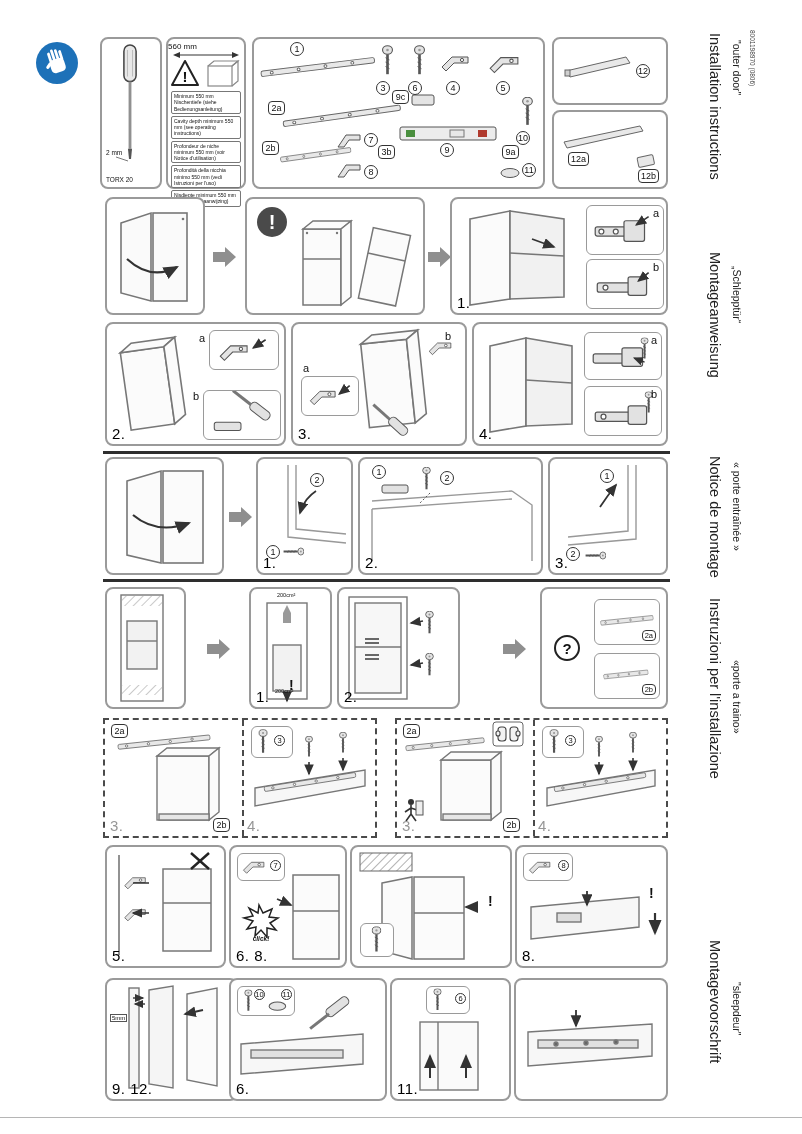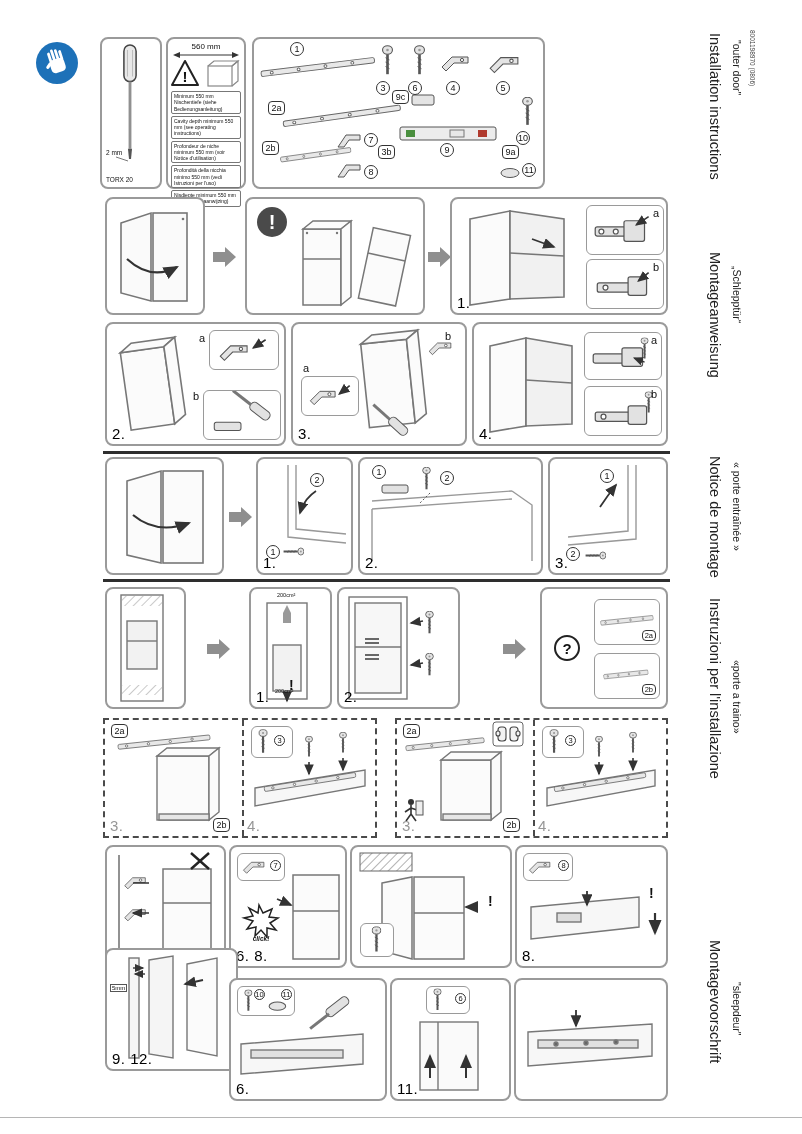--- a/index.html
+++ b/index.html
@@ -37,21 +37,21 @@
   .bottom-rule{position:absolute;left:0;width:802px;height:1px;background:#b5b5b5}
   .minitext{position:absolute;font-size:5.5px;color:#111;z-index:3}
   .gaptag{position:absolute;font-size:6px;color:#111;border:1px solid #555;background:#fff;
         padding:0 1px;z-index:3}
   .clicktext{position:absolute;font-size:6.5px;font-weight:bold;font-style:italic;color:#111;
         z-index:4;text-align:center}
   .note{border:1px solid #777;border-radius:2px;font-size:5px;line-height:1.25;
         padding:1px 2px;margin-bottom:2px;color:#111;background:#fff}
   .notes-wrap{position:absolute;left:3px;right:3px;top:52px}
   .toolbox-label{position:absolute;font-size:6.5px;color:#111}
-  .niche-width{position:absolute;left:0;right:0;top:3px;text-align:center;font-size:8px;color:#111}
+  .niche-width{position:absolute;left:0;right:0;top:3px;text-align:left;font-size:8px;color:#111}
   .lang-title{position:absolute;writing-mode:vertical-rl;font-size:14.5px;color:#222;white-space:nowrap}
   .lang-sub{position:absolute;writing-mode:vertical-rl;font-size:10.5px;color:#222;white-space:nowrap}
   .code{position:absolute;writing-mode:vertical-rl;font-size:6.5px;color:#444;white-space:nowrap}
 </style>
 </head>
 <body>
 
 <div class="page">
 
   <svg width="0" height="0" style="position:absolute">
@@ -180,21 +180,42 @@
     <span class="circ" style="left:110px;top:94px">7</span>
     <span class="circ" style="left:110px;top:126px">8</span>
     <span class="tag" style="left:138px;top:51px">9c</span>
     <span class="tag" style="left:124px;top:106px">3b</span>
     <span class="circ" style="left:186px;top:104px">9</span>
     <span class="tag" style="left:248px;top:106px">9a</span>
     <span class="circ" style="left:262px;top:92px">10</span>
     <span class="circ" style="left:268px;top:124px">11</span>
   </div>
 
-
+  <div class="panel" style="left:552px;top:37px;width:116px;height:68px">
+    <svg class="art" viewBox="0 0 112 64">
+      <g>
+        <polygon points="12,32 72,18 76,24 16,38" fill="#e8e8e8" stroke="#666"></polygon>
+        <rect x="11" y="31" width="5" height="6" fill="#cfcfcf" stroke="#666"></rect>
+      </g>
+    </svg>
+    <span class="circ" style="left:82px;top:25px">12</span>
+  </div>
+
+  <div class="panel" style="left:552px;top:110px;width:116px;height:79px">
+    <svg class="art" viewBox="0 0 112 75">
+      <g>
+        <polygon points="10,30 86,14 89,19 13,36" fill="#e8e8e8" stroke="#666"></polygon>
+      </g>
+      <g transform="rotate(-12 92 50)">
+        <rect x="84" y="44" width="16" height="10" rx="1.5" fill="#e8e8e8" stroke="#666"></rect>
+      </g>
+    </svg>
+    <span class="tag" style="left:14px;top:40px">12a</span>
+    <span class="tag" style="left:84px;top:57px">12b</span>
+  </div>
 
   <div class="panel" style="left:105px;top:197px;width:100px;height:118px">
     <svg class="art" viewBox="0 0 96 114">
       <g fill="#fafafa" stroke="#777" stroke-width="1.6">
         <rect x="46" y="14" width="34" height="88"></rect>
         <polygon points="14,24 44,14 44,102 14,94"></polygon>
       </g>
       <circle cx="76" cy="20" r="1.3" fill="#777"></circle>
       <path d="M20,60 Q44,82 70,68" fill="none" stroke="#333" stroke-width="2.2" marker-end="url(#ah)"></path>
     </svg>
@@ -652,21 +673,21 @@
         <polygon points="14,60 122,50 122,80 14,92"></polygon>
         <rect x="40" y="66" width="24" height="9" fill="#ddd"></rect>
       </g>
       <path d="M70,44 L70,58" stroke="#333" stroke-width="1.8" marker-end="url(#ah)"></path>
       <path d="M138,66 L138,86" stroke="#333" stroke-width="2.2" marker-end="url(#ah)"></path>
     </svg>
     <span class="exclaim-text" style="left:132px;top:38px">!</span>
     <span class="step" style="left:5px">8.</span>
   </div>
 
-  <div class="panel" style="left:105px;top:948px;width:133px;height:123px">
+  <div class="panel" style="left:105px;top:978px;width:133px;height:123px">
     <svg class="art" viewBox="0 0 117 119">
       <g stroke="#777" stroke-width="1.4" fill="#f5f5f5">
         <rect x="16" y="8" width="10" height="100"></rect>
         <polygon points="36,10 60,6 60,108 36,104"></polygon>
         <polygon points="74,14 104,8 104,106 74,100" fill="#fbfbfb"></polygon>
       </g>
       <path d="M20,18 L30,18" stroke="#333" stroke-width="1.4" marker-end="url(#ah)"></path>
       <path d="M32,24 L22,24" stroke="#333" stroke-width="1.4" marker-end="url(#ah)"></path>
       <path d="M90,30 L72,34" stroke="#333" stroke-width="1.8" marker-end="url(#ah)"></path>
     </svg>

